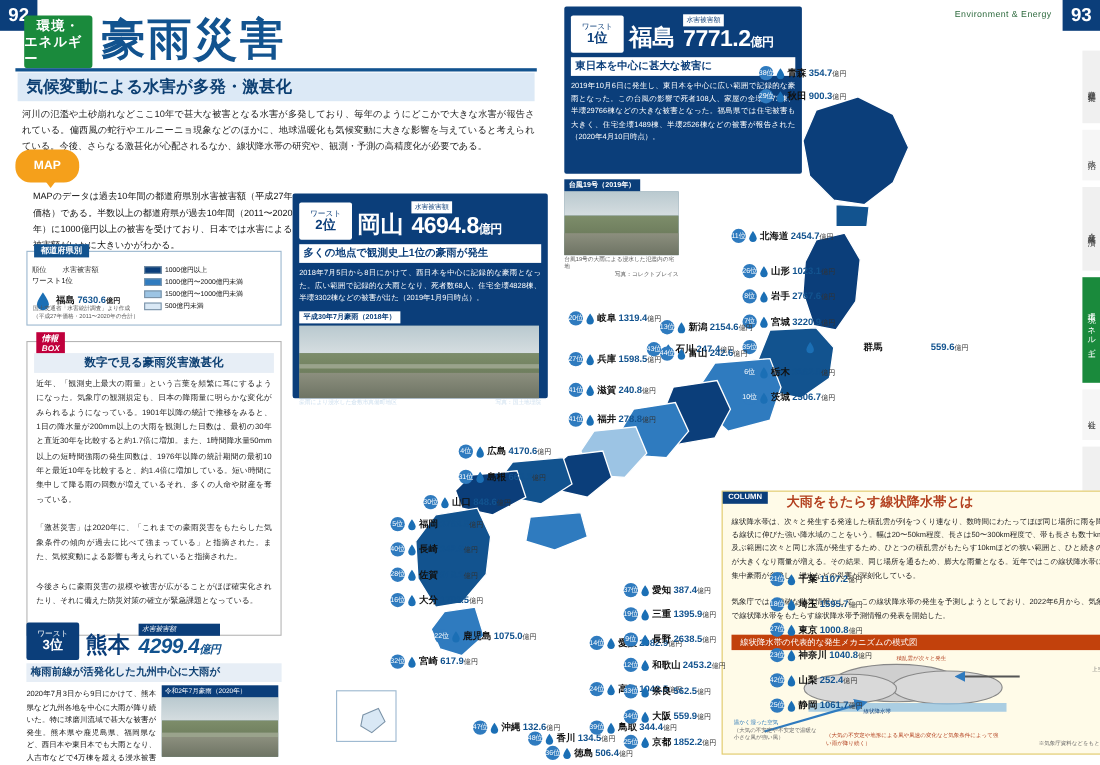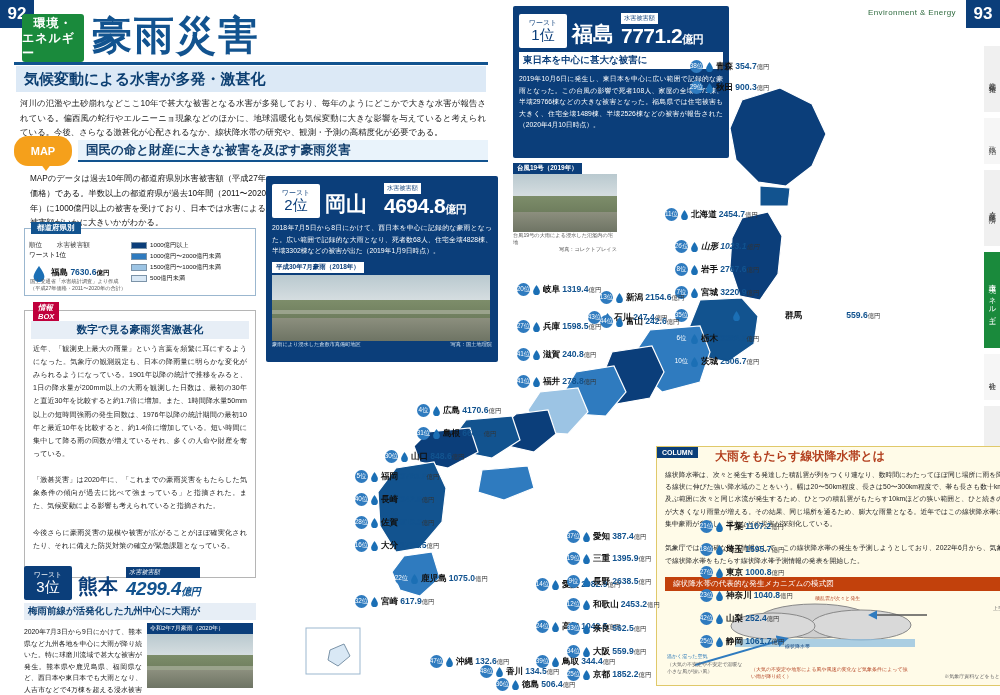--- a/index.html
+++ b/index.html
@@ -109,21 +109,21 @@
 
   
   .rank3 {
     position:absolute; left:24px; top:566px; width:232px; height:120px;
   }
   .rankbadge {
     width:48px; height:34px; background:#0b3e7a; color:#fff;
     display:flex; flex-direction:column; align-items:center; justify-content:center;
     font-size:7px; line-height:1.1; border-radius:2px;
   }
-  .rankbadge .big { font-size:15px; font-weight:normal;text-align:right; }
+  .rankbadge .big { font-size:12px; font-weight:bold;text-align:right; }
   .rank-head { display:flex; align-items:flex-end; gap:6px; }
   .rank-pref { font-size:20px; font-weight:bold; color:#0b3e7a; }
   .rank-amt-wrap { position:relative; margin-left:2px;font-style:italic; }
   .rank-amt-label { background:#0b3e7a; color:#fff; font-size:6.2px; padding:1px 3px; }
   .rank-amt { font-size:19px; font-weight:bold; color:#12538f; letter-spacing:-0.5px; }
   .rank-amt small { font-size:10px; }
   .rank-sub {
     margin-top:3px; background:#e7eef6; color:#0c3f72; font-size:9.5px;
     font-weight:bold; padding:2px 4px;
   }
@@ -231,21 +231,20 @@
 
     <div class="title-main">豪雨災害</div>
     <div class="title-rule"></div>
 
     <div class="subtitle">気候変動による水害が多発・激甚化</div>
 
     <div class="lead">河川の氾濫や土砂崩れなどここ10年で甚大な被害となる水害が多発しており、毎年のようにどこかで大きな水害が報告されている。偏西風の蛇行やエルニーニョ現象などのほかに、地球温暖化も気候変動に大きな影響を与えていると考えられている。今後、さらなる激甚化が心配されるなか、線状降水帯の研究や、観測・予測の高精度化が必要である。</div>
 
     <div class="map-head">
       <div class="map-pin">MAP</div>
-      <div class="map-head-text">国民の命と財産に大きな被害を及ぼす豪雨災害</div>
     </div>
 
     <div class="map-body">MAPのデータは過去10年間の都道府県別水害被害額（平成27年価格）である。半数以上の都道府県が過去10年間（2011〜2020年）に1000億円以上の被害を受けており、日本では水害による被害額がいかに大きいかがわかる。</div>
 
     <div class="legend">
       <div class="legend-title">都道府県別</div>
       <div class="legend-cols">
         <span>順位</span>
         &nbsp;&nbsp;&nbsp;&nbsp;&nbsp;&nbsp;
         <span>水害被害額</span>
@@ -368,25 +367,26 @@
     </div>
 
     <div class="rankcard rc2" style="left:-234px; top:176px; width:232px; height:186px;">
       <div class="rc-inner">
         <div class="rc-head">
           <div class="rankbadge" style="background:#fff;color:#0b3e7a">
             <span>ワースト</span>
             <span class="big">2位</span>
           </div>
           <div class="rc-pref">岡山</div>
-          <div style="margin-left:12px">
+          <div style="margin-left:2px">
             <div class="rc-amtlabel">水害被害額</div>
             <div class="rc-amt"><span>4694.8</span><small>億円</small></div>
           </div>
         </div>
+        <div class="rc-sub">多くの地点で観測史上1位の豪雨が発生</div>
         <div class="rc-body">2018年7月5日から8日にかけて、西日本を中心に記録的な豪雨となった。広い範囲で記録的な大雨となり、死者数68人、住宅全壊4828棟、半壊3302棟などの被害が出た（2019年1月9日時点）。</div>
         <div style="margin-top:4px">
           <div class="rc-badge">平成30年7月豪雨（2018年）</div>
           <div class="photo" style="position:relative;width:218px;height:66px;margin-top:2px">
             <div class="sky"></div>
             <div class="land"></div>
             <div class="water"></div>
             <div class="strip" style="bottom:40%"></div>
           </div>
           <div style="display:flex;justify-content:space-between">
@@ -477,21 +477,21 @@
         <span class="vl">900.3<small>億円</small></span>
       </div>
       <div class="pref" style="left: 665px; top: 208px;">
         <span class="no">11位</span>
         <svg class="dropicon" viewBox="0 0 16 20">
           <path d="M8 1 C8 1 2 9 2 13 a6 6 0 0 0 12 0 C14 9 8 1 8 1z" fill="#1b6fb5"></path>
         </svg>
         <span class="nm">北海道</span>
         <span class="vl">2454.7<small>億円</small></span>
       </div>
-      <div class="pref" style="left: 675px; top: 240px; font-style: italic;">
+      <div class="pref" style="left: 675px; top: 240px;">
         <span class="no">26位</span>
         <svg class="dropicon" viewBox="0 0 16 20">
           <path d="M8 1 C8 1 2 9 2 13 a6 6 0 0 0 12 0 C14 9 8 1 8 1z" fill="#1b6fb5"></path>
         </svg>
         <span class="nm">山形</span>
         <span class="vl">1023.1<small>億円</small></span>
       </div>
       <div class="pref" style="left: 675px; top: 263px;">
         <span class="no">8位</span>
         <svg class="dropicon" viewBox="0 0 16 20">

